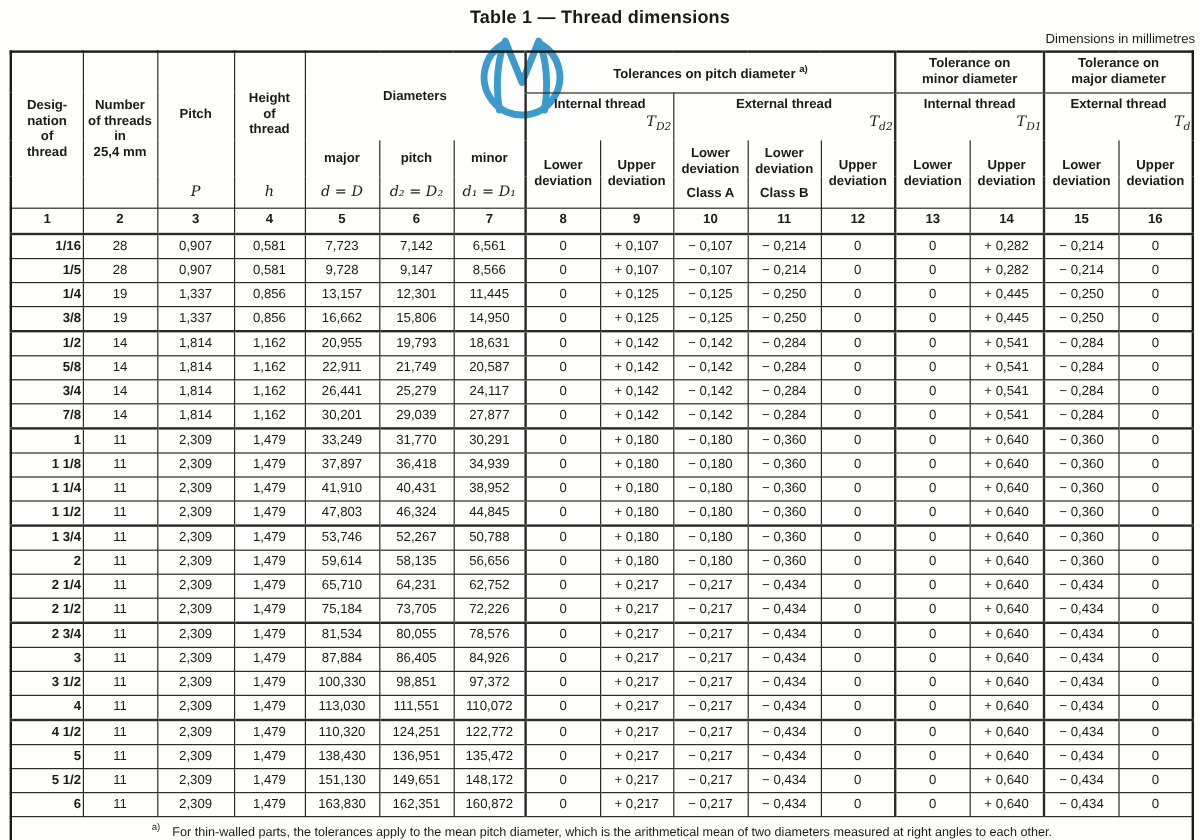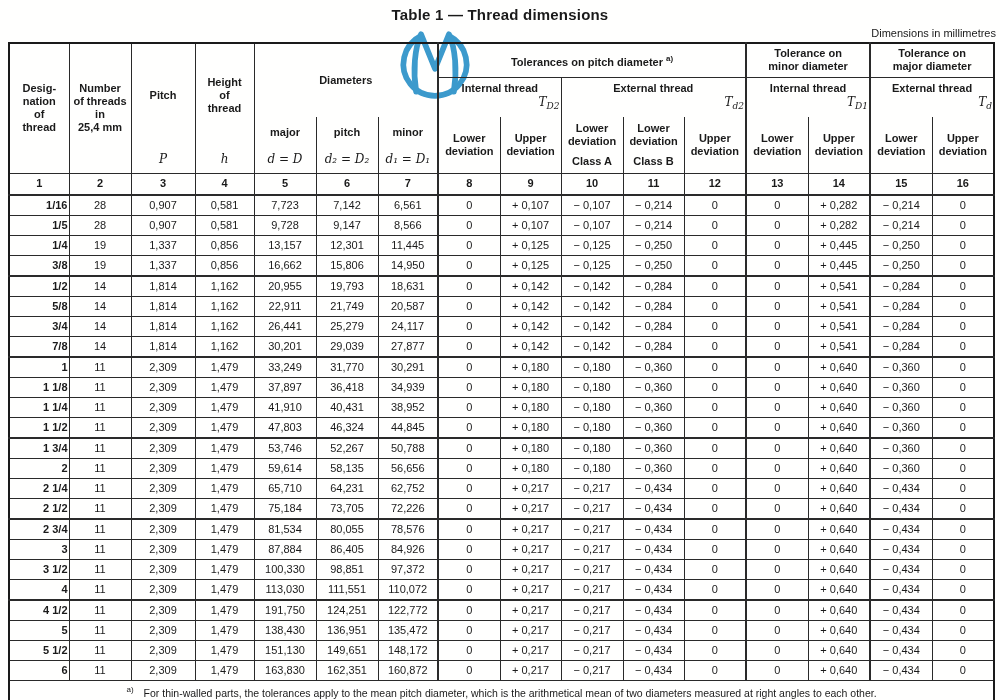--- a/index.html
+++ b/index.html
@@ -546,21 +546,21 @@
           <td>0</td>
           <td>+ 0,640</td>
           <td>− 0,434</td>
           <td>0</td>
         </tr>
         <tr>
           <td>4 1/2</td>
           <td>11</td>
           <td>2,309</td>
           <td>1,479</td>
-          <td>191,750</td>
+          <td>110,320</td>
           <td>124,251</td>
           <td>122,772</td>
           <td>0</td>
           <td>+ 0,217</td>
           <td>− 0,217</td>
           <td>− 0,434</td>
           <td>0</td>
           <td>0</td>
           <td>+ 0,640</td>
           <td>− 0,434</td>

